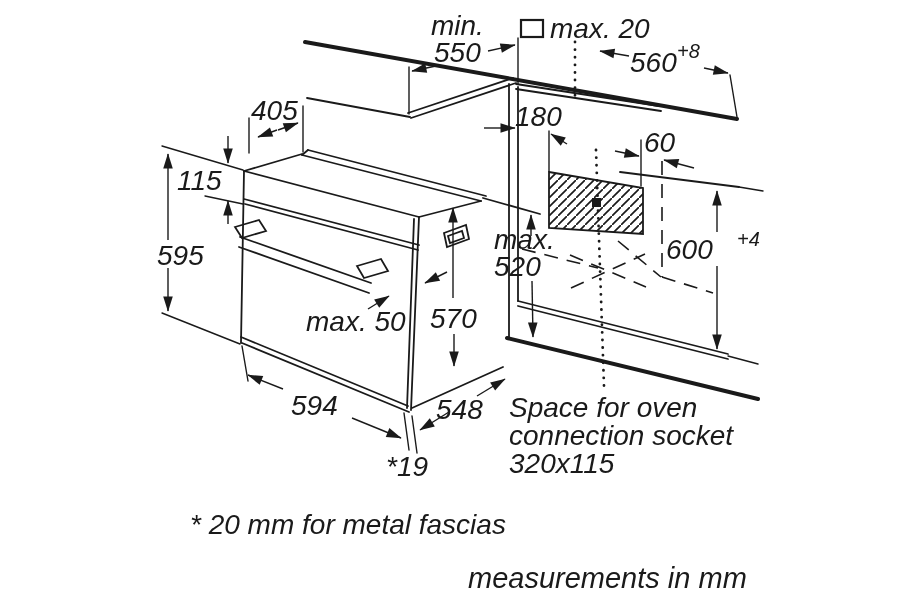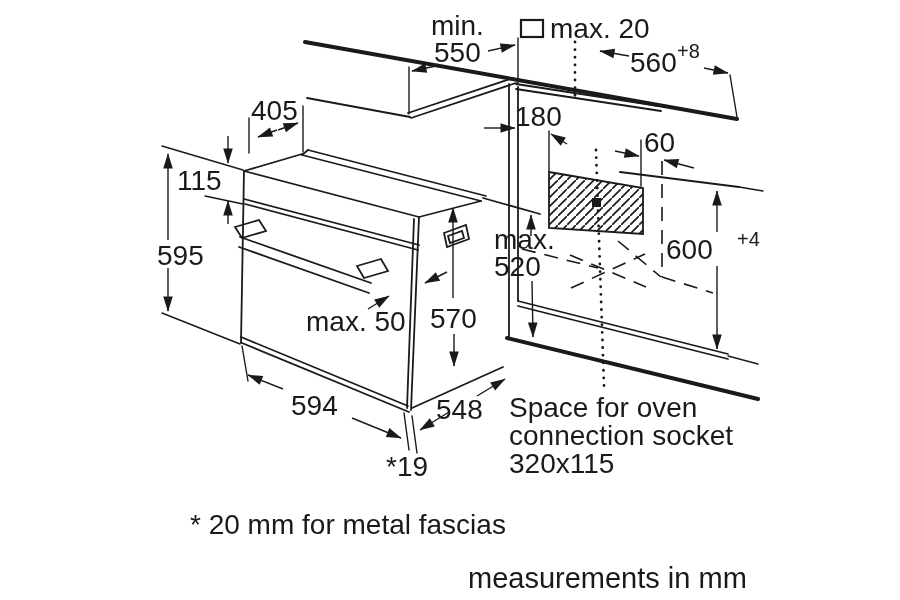--- a/index.html
+++ b/index.html
@@ -1,16 +1,16 @@
 <!DOCTYPE html>
 <html><head>
 <meta charset="utf-8">
 <style>
   html,body{margin:0;padding:0;background:#e9e9e9;}
-  #stage{width:900px;height:600px;background:#ffffff;position:relative;font-family:"Liberation Sans",sans-serif;}
+  #stage{width:900px;height:600px;background:#ffffff;position:relative;font-family:"Liberation Sans",sans-serif;font-style:italic;}
   svg{display:block;}
   .s  {stroke:#1a1a1a;stroke-width:1.8;fill:none;stroke-linecap:round;}
   .t  {stroke:#1a1a1a;stroke-width:4;fill:none;stroke-linecap:round;}
   .e  {stroke:#1a1a1a;stroke-width:1.4;fill:none;stroke-linecap:round;}
   .d  {stroke:#1a1a1a;stroke-width:1.4;fill:none;}
   .dash{stroke:#1a1a1a;stroke-width:1.6;fill:none;stroke-dasharray:14 9;}
   .dot{stroke:#1a1a1a;stroke-width:2.8;fill:none;stroke-dasharray:0.1 7.5;stroke-linecap:round;}
   .lbl{font-family:"Liberation Sans",sans-serif;font-size:28px;fill:#1a1a1a;}
   .sup{font-family:"Liberation Sans",sans-serif;font-size:20px;fill:#1a1a1a;}
   .note{font-family:"Liberation Sans",sans-serif;font-size:28px;fill:#1a1a1a;}

